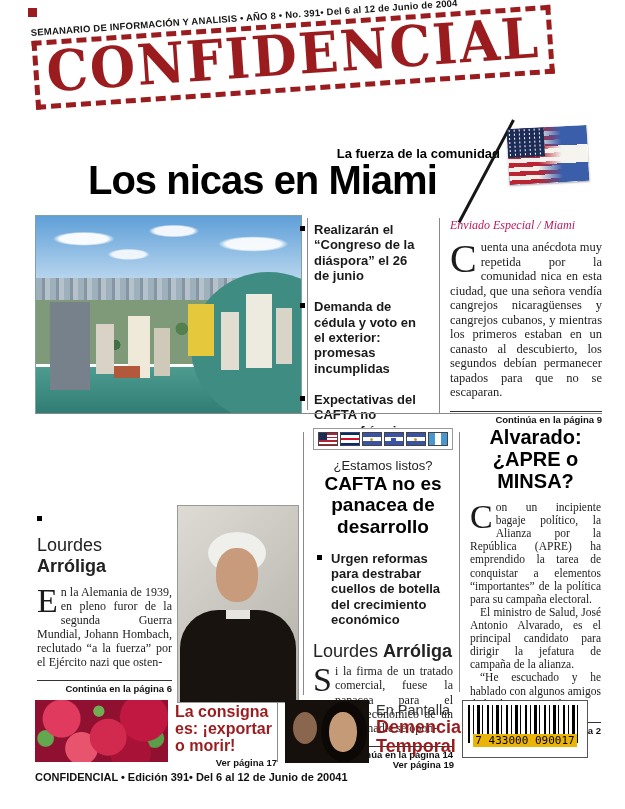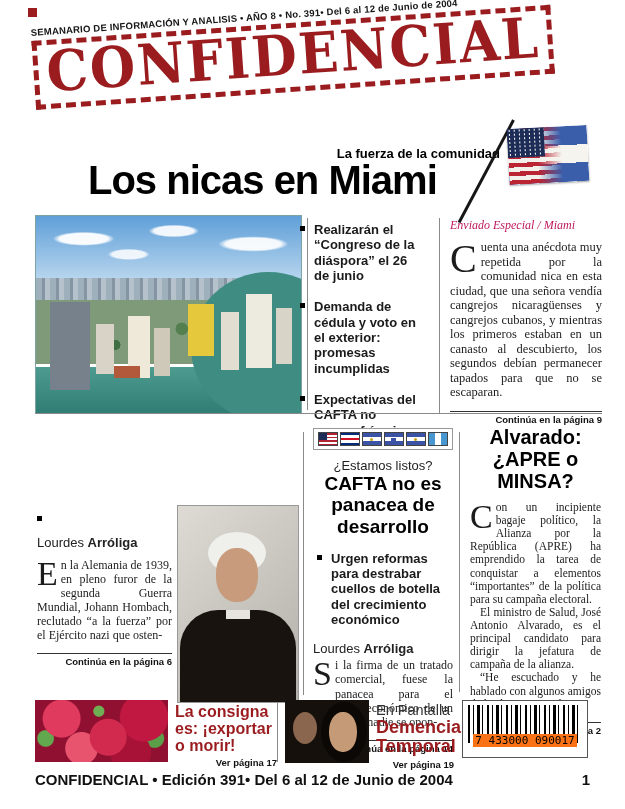--- a/index.html
+++ b/index.html
@@ -87,21 +87,21 @@
       radial-gradient(circle at 8% 62%,#62a84e 0 6%,transparent 7%),
       radial-gradient(circle at 48% 18%,#6fae52 0 6%,transparent 7%);}
 
   
   .church{position:absolute;left:35px;top:428px;width:262px;}
   .kicker{font-size:14px;text-align:center;color:#161616;line-height:1.25;}
   .church-headline{font-size:20.5px;font-weight:bold;text-align:center;line-height:1.1;color:#000;margin-top:1px;}
   .church-left{position:absolute;left:37px;top:512px;width:135px;}
   .quote-bullet{display:flex;}
   .church .continua,.church-left .continua{width:100%;}
-  .byline-block{margin-top:14px;font-size:13px;}
+  .byline-block{margin-top:14px;font-size:18px;}
   .small-serif{font-family:"Liberation Serif",serif;font-size:12px;line-height:1.17;text-align:justify;color:#1c1c1c;margin-top:8px;}
   .dropcap-sm{float:left;font-family:"Liberation Serif",serif;font-size:34px;line-height:28px;padding:2px 3px 0 0;}
 
   .cafta{position:absolute;left:313px;top:428px;width:140px;}
   .cafta-flags{border:1px solid #999;padding:3px 4px;display:flex;justify-content:space-between;align-items:center;background:#fff;}
   .mf{width:18px;height:12px;border:1px solid #444;display:inline-block;position:relative;flex:none;}
   .mf-us{background:repeating-linear-gradient(#b22234 0 1.8px,#fff 1.8px 3.6px);}
   .mf-canton{position:absolute;left:0;top:0;width:45%;height:55%;background:#1d2c56;}
   .mf-cr{background:linear-gradient(#002b7f 0 20%,#fff 20% 38%,#ce1126 38% 62%,#fff 62% 80%,#002b7f 80%);}
   .mf-ni,.mf-hn,.mf-sv{background:linear-gradient(#3a53a4 0 33%,#fff 33% 66%,#3a53a4 66%);}
@@ -114,31 +114,31 @@
 
   .alvarado{position:absolute;left:470px;top:426px;width:131px;}
   .alv-headline{font-size:20px;font-weight:bold;text-align:center;line-height:1.1;color:#000;}
   .alv-body{font-family:"Liberation Serif",serif;font-size:11.5px;line-height:1.14;text-align:justify;color:#1c1c1c;margin-top:9px;}
   .alv-body p{margin:0;}
   .alv-body p + p{text-indent:10px;}
 
   .barcode{position:absolute;left:462px;top:700px;width:126px;height:58px;border:1px solid #555;background:#fff;padding:4px 5px 2px;box-sizing:border-box;}
   .bars{height:38px;background:repeating-linear-gradient(90deg,#000 0 2px,#fff 2px 5px,#000 5px 6px,#fff 6px 9px,#000 9px 12px,#fff 12px 14px,#000 14px 15px,#fff 15px 19px);}
   .bc-digits{position:relative;margin-top:-9px;text-align:center;font-family:"DejaVu Sans Mono",monospace;font-size:11px;color:#000;}
-  .bc-digits span{background:#f97316;padding:0 2px;}
+  .bc-digits span{background:#eab308;padding:0 2px;}
 
   
   .export-teaser{position:absolute;left:175px;top:704px;width:102px;}
   .teaser-title{font-size:16px;line-height:1.05;font-weight:bold;color:#9b1c1f;}
   .ver{margin-top:3px;text-align:right;font-size:9.5px;font-weight:bold;color:#111;}
   .pantalla-teaser{position:absolute;left:376px;top:702px;width:78px;}
   .pantalla-kicker{font-size:14.5px;color:#333;}
   .pantalla-title{font-size:18px;line-height:1.05;font-weight:bold;color:#9b1c1f;}
-  .footer{position:absolute;left:35px;top:771px;width:555px;display:flex;justify-content:space-between;
-          font-size:15px;font-weight:bold;color:#111;}
+  .footer{position:absolute;left:35px;top:771px;width:555px;display:flex;
+          font-size:11px;font-weight:bold;color:#111;}
 </style>
 </head>
 <body>
 
 <div class="page">
 
   <div class="corner-mark"></div>
 
   <div class="masthead">
     <div class="topline">SEMANARIO DE INFORMACIÓN Y ANALISIS • AÑO 8 • No. 391• Del 6 al 12 de Junio de 2004</div>

